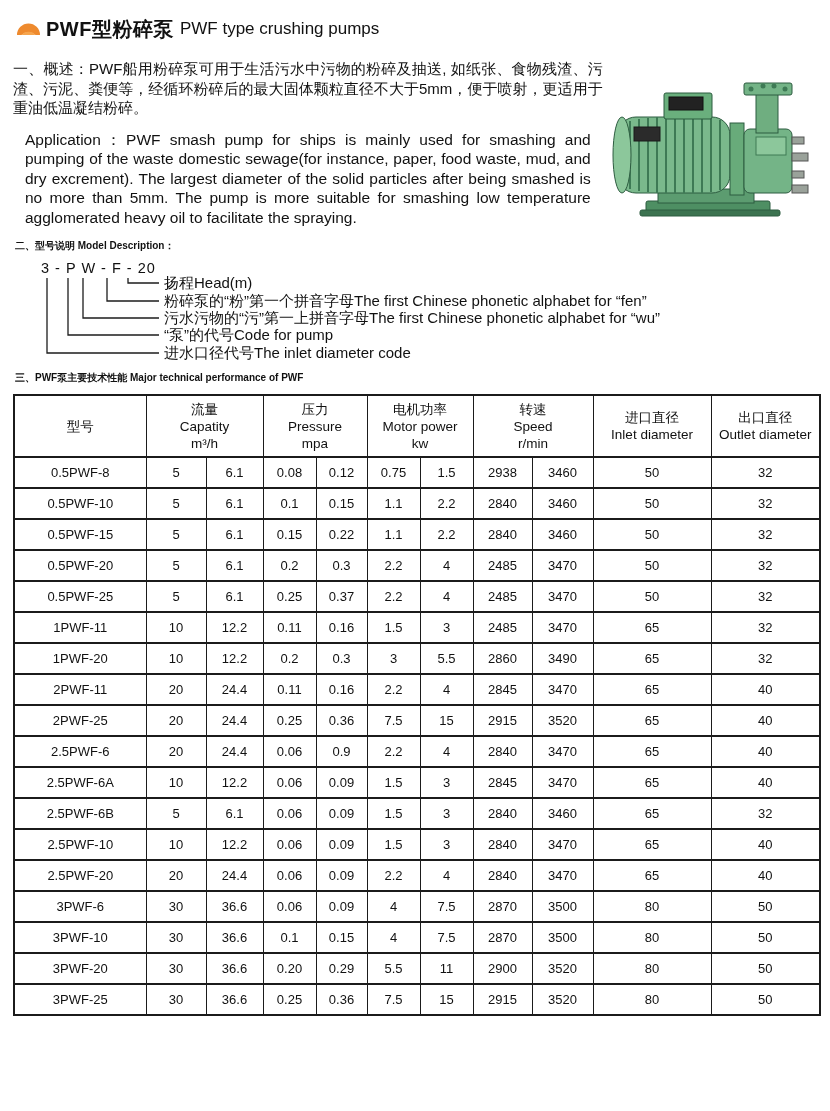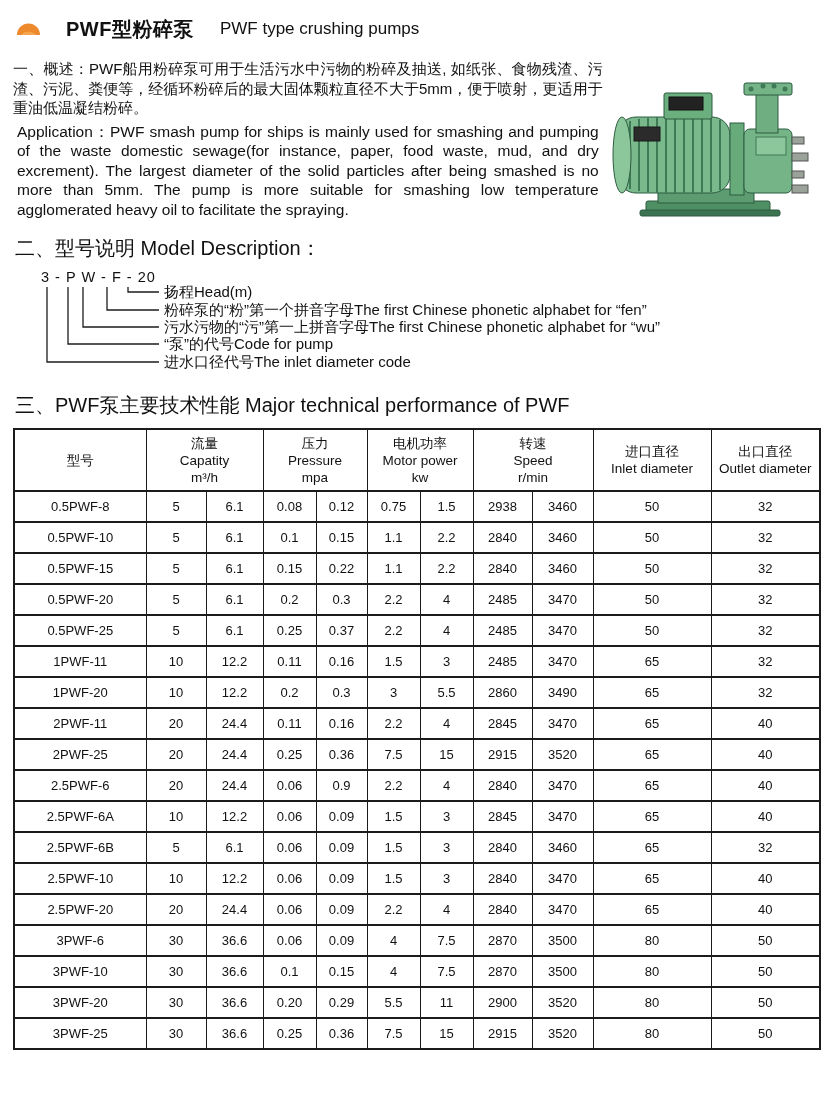--- a/index.html
+++ b/index.html
@@ -7,31 +7,31 @@
     position:relative;
     width:830px;height:1111px;
     margin:0 auto;
     background:#ffffff;
     font-family:"Liberation Sans", sans-serif;
     color:#111;
     overflow:hidden;
   }
   .inner{padding:14px 12px 0 13px;}
   
-  .hdr{display:flex;align-items:center;gap:24px;height:30px;margin-left:2px;}
+  .hdr{display:flex;align-items:center;gap:4px;height:30px;margin-left:2px;}
   .hdr .t-zh{font-size:20px;font-weight:bold;letter-spacing:.5px;}
   .hdr .t-en{font-size:17px;font-weight:normal;margin-left:2px;}
   
   .sec1{display:flex;margin-top:15px;}
   .sec1 .txtcol{width:608px;}
   .para-zh{font-size:15px;line-height:19.5px;text-align:justify;margin:0;}
-  .para-en{font-size:15.5px;line-height:19.5px;text-align:justify;margin:4px;}
+  .para-en{font-size:15.5px;line-height:19.5px;text-align:justify;margin:12px;}
   .pumpfig{width:222px;padding-top:22px;display:flex;justify-content:flex-end;}
   
-  .sec-head{font-size:20px;margin-top:12px;margin-left:2px;font-weight:400;}
+  .sec-head{font-size:10px;margin-left:2px;font-weight:700;}
   .diagram{position:relative;height:114px;margin-top:4px;}
   .diagram svg{display:block;}
   .diagram text{font-size:15px;fill:#111;}
   .diagram .code{font-size:14.5px;font-weight:500;letter-spacing:1px;}
   
   table.perf{
     border-collapse:collapse;width:806px;margin-top:9px;table-layout:fixed;
   }
   table.perf th, table.perf td{
     border:1px solid #1b1b1b;

